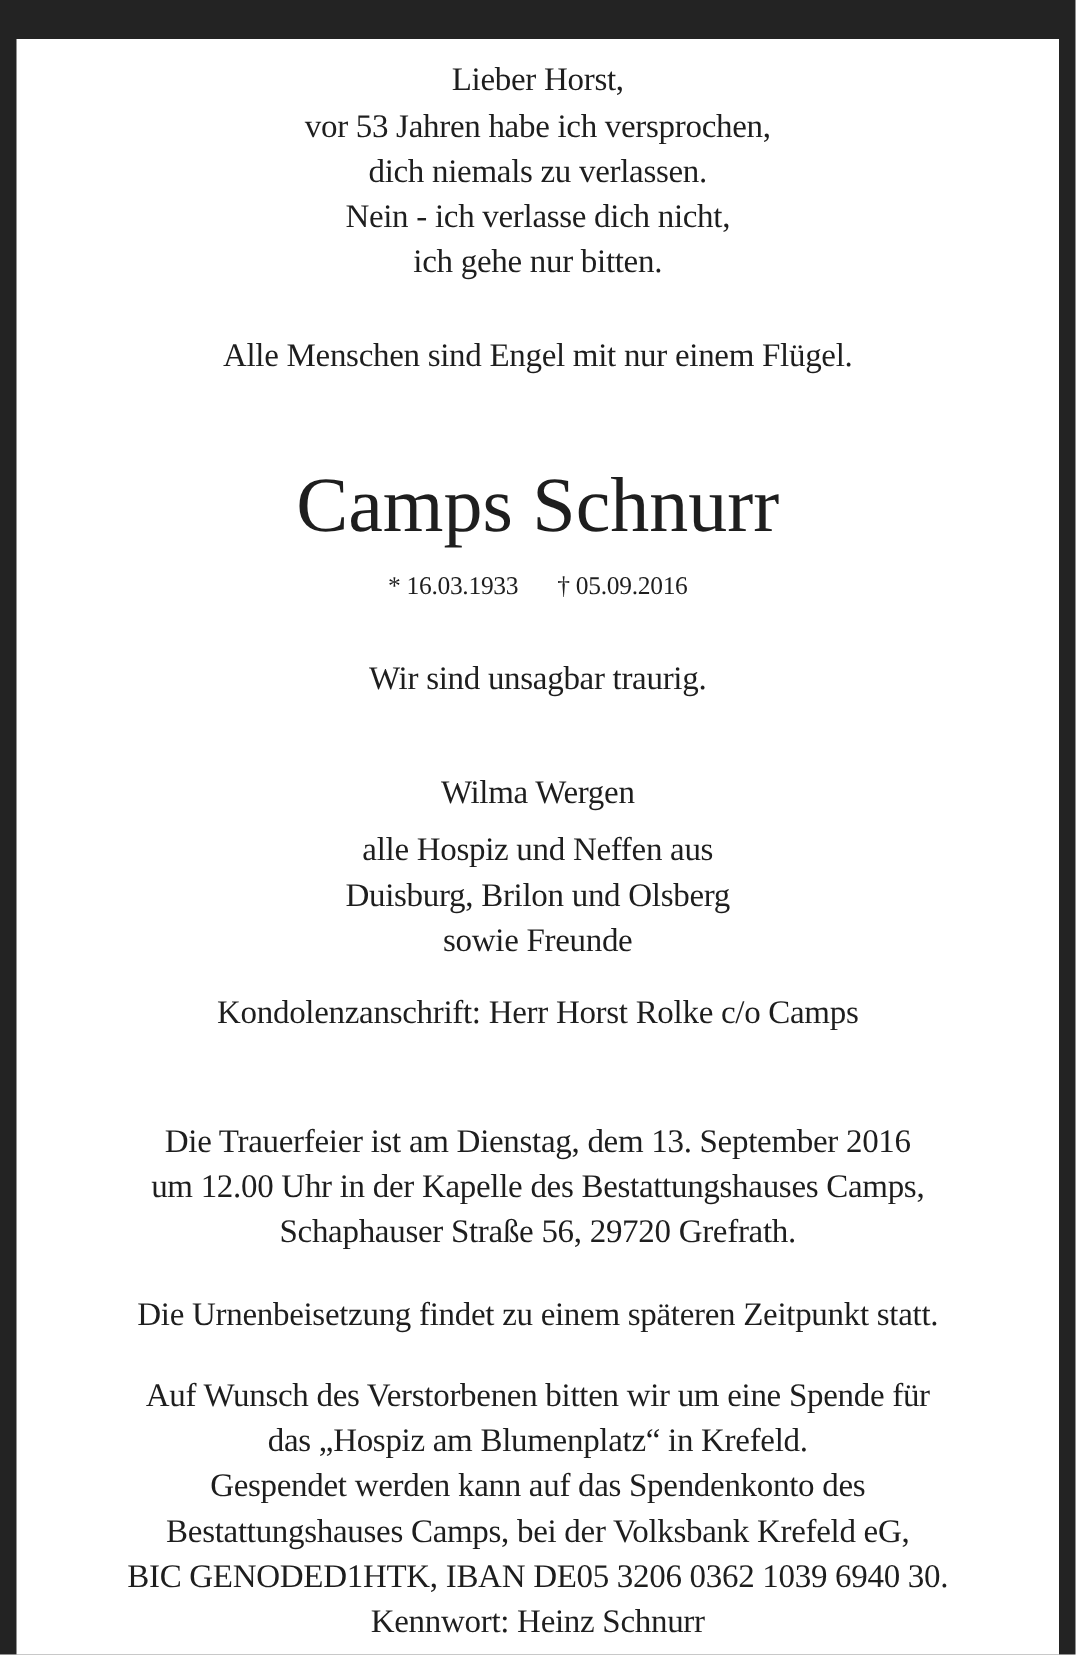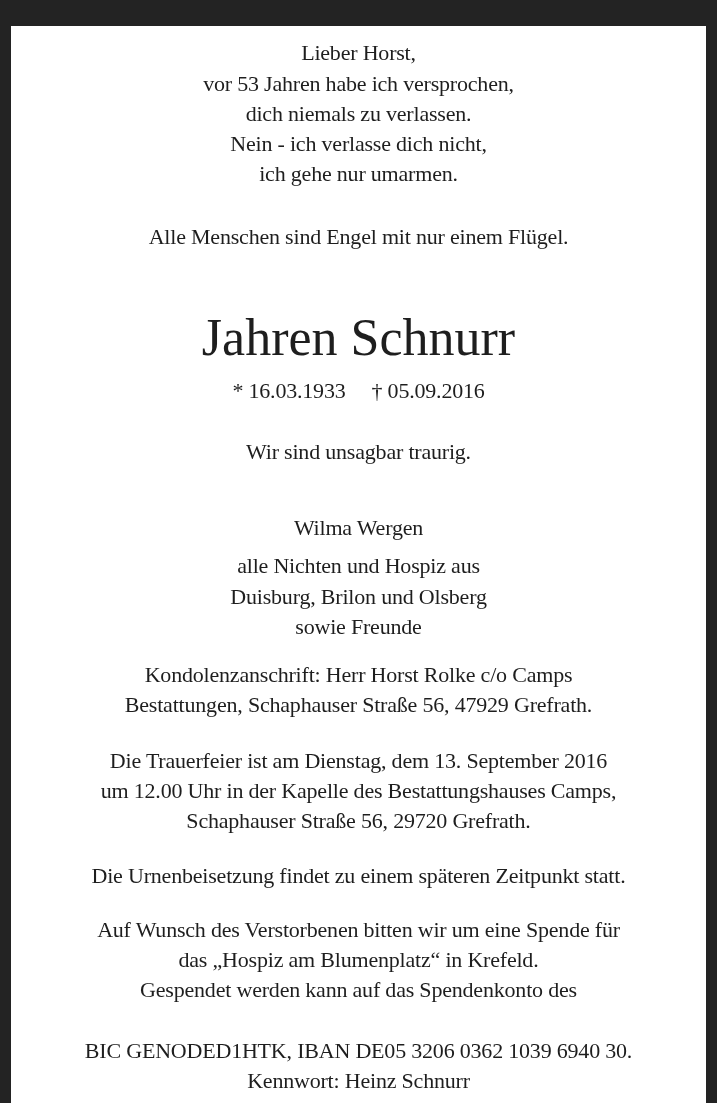--- a/index.html
+++ b/index.html
@@ -14,56 +14,56 @@
     left: 11px; top: 11px;
     width: 695px; height: 1080px;
     background: #ffffff;
     color: #1e1e1e;
     font-family: "Liberation Serif", "DejaVu Serif", serif;
     text-align: center;
     margin-top: 15px;
   }
   .line { position: absolute; left: 0; right: 0; white-space: nowrap; font-size: 22px; line-height: 26px; letter-spacing: -0.2px; }
   .name { font-size: 52px; line-height: 56px; letter-spacing: 0px; }
-  .dates { font-size: 22px; text-align: center; }
+  .dates { font-size: 17px; text-align: center; }
   .dates .gap { display: inline-block; width: 26px; }
 </style>
 </head>
 <body>
 
 <div class="card">
 
   <div class="line" style="top:14px">Lieber Horst,</div>
   <div class="line" style="top:45px">vor 53 Jahren habe ich versprochen,</div>
   <div class="line" style="top:75px">dich niemals zu verlassen.</div>
   <div class="line" style="top:105px">Nein - ich verlasse dich nicht,</div>
-  <div class="line" style="top:135px">ich gehe nur umarmen.</div>
+  <div class="line" style="top:135px">ich gehe nur bitten.</div>
 
   <div class="line" style="top:198px">Alle Menschen sind Engel mit nur einem Flügel.</div>
 
-  <div class="line name" style="top:284px">Jahren Schnurr</div>
+  <div class="line name" style="top:284px">Camps Schnurr</div>
 
   <div class="line dates" style="top:352px">
     <span>* 16.03.1933</span><span class="gap"></span><span>† 05.09.2016</span>
   </div>
 
   <div class="line" style="top:413px">Wir sind unsagbar traurig.</div>
   <div class="line" style="top:489px">Wilma Wergen</div>
-  <div class="line" style="top:527px">alle Nichten und Hospiz aus</div>
+  <div class="line" style="top:527px">alle Hospiz und Neffen aus</div>
   <div class="line" style="top:558px">Duisburg, Brilon und Olsberg</div>
   <div class="line" style="top:588px">sowie Freunde</div>
 
   <div class="line" style="top:636px">Kondolenzanschrift: Herr Horst Rolke c/o Camps</div>
-  <div class="line" style="top:666px">Bestattungen, Schaphauser Straße 56, 47929 Grefrath.</div>
 
   <div class="line" style="top:722px">Die Trauerfeier ist am Dienstag, dem 13. September 2016</div>
   <div class="line" style="top:752px">um 12.00 Uhr in der Kapelle des Bestattungshauses Camps,</div>
   <div class="line" style="top:782px">Schaphauser Straße 56, 29720 Grefrath.</div>
 
   <div class="line" style="top:837px">Die Urnenbeisetzung findet zu einem späteren Zeitpunkt statt.</div>
 
   <div class="line" style="top:891px">Auf Wunsch des Verstorbenen bitten wir um eine Spende für</div>
   <div class="line" style="top:921px">das „Hospiz am Blumenplatz“ in Krefeld.</div>
   <div class="line" style="top:951px">Gespendet werden kann auf das Spendenkonto des</div>
+  <div class="line" style="top:982px">Bestattungshauses Camps, bei der Volksbank Krefeld eG,</div>
   <div class="line" style="top:1012px">BIC GENODED1HTK, IBAN DE05 3206 0362 1039 6940 30.</div>
   <div class="line" style="top:1042px">Kennwort: Heinz Schnurr</div>
 
 </div>
 
 </body></html>

